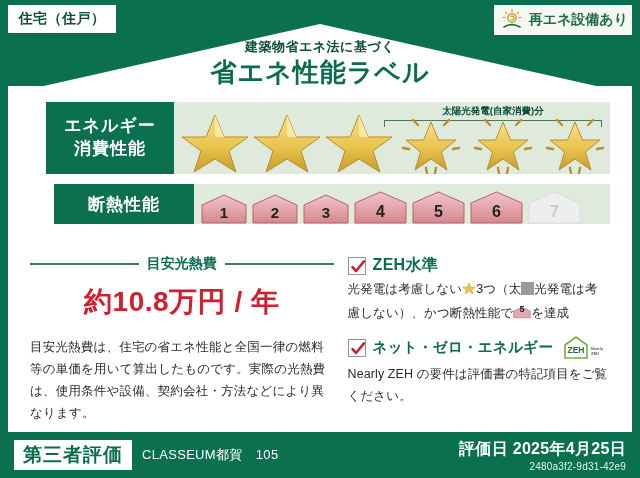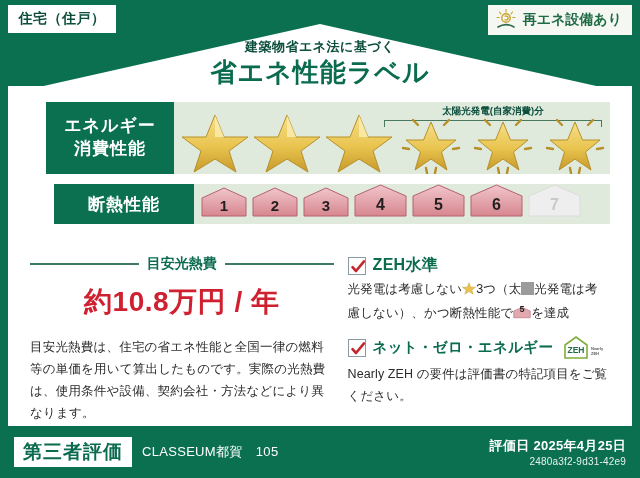--- a/index.html
+++ b/index.html
@@ -33,21 +33,21 @@
     width: 108px; height: 28px;
     background: #ffffff;
     display: flex; align-items: center; justify-content: center;
     font-size: 14px; font-weight: 700; color: #0b4e3c;
     letter-spacing: .5px;
   }
 
   
   #reene-badge {
     position: absolute; right: 8px; top: 5px;
-    height: 30px; padding: 0 10px 0 6px;
+    height: 30px; padding: 0 4px 0 6px;
     background: #f4f7f2;
     display: flex; align-items: center; gap: 5px;
     font-size: 14px; font-weight: 700; color: #1f6b44;
   }
   #reene-badge .sun { width: 24px; height: 24px; flex: 0 0 24px; }
 
   
   #title-block {
     position: absolute; left: 0; right: 0; top: 40px;
     text-align: center; z-index: 5;
@@ -69,21 +69,21 @@
     background: #0b7050; color: #ffffff;
     display: flex; flex-direction: column;
     align-items: center; justify-content: center;
     font-weight: 700; letter-spacing: 1px;
   }
   #energy-row .row-label { width: 140px; height: 72px; font-size: 17px; line-height: 1.35; margin-left: 16px; }
   #insul-row  .row-label { width: 140px; height: 40px; font-size: 17px; }
 
   .row-body {
     flex: 1; background: #dfe9dc;
-    display: flex; align-items: flex-start;
+    display: flex; align-items: flex-end;
     position: relative;
   }
   #energy-row .row-body { height: 72px; padding-left: 6px; }
   #insul-row  .row-body { height: 40px; padding-left: 6px; }
 
   
   .stars { display: flex; align-items: center; gap: 2px; margin-top: 6px; }
   .star-wrap { position: relative; width: 70px; height: 66px; }
   .star-wrap svg { position: absolute; left: 0; top: 0; }
 
@@ -164,36 +164,36 @@
   }
   .mini-house span {
     position: absolute; inset: 0; z-index: 2;
     font-size: 9px; font-weight: 700; color: #231f20;
     display: flex; align-items: flex-end; justify-content: center;
   }
   .zeh-logo { width: 40px; height: 26px; position: relative; margin-left: 3px; }
 
   
   #footer {
-    position: absolute; left: 0; right: 0; bottom: 0; height: 52px;
+    position: absolute; left: 0; right: 0; bottom: 0; height: 46px;
     background: #0a7050; display: flex; align-items: center;
   }
   #bels-box {
     margin-left: 14px; height: 30px; background: #ffffff;
     display: flex; align-items: center; gap: 7px; padding: 0 9px;
   }
   #bels-jp { font-size: 19px; font-weight: 700; color: #0b6b4f; letter-spacing: 1px; }
   #bels-en { font-size: 21px; font-weight: 700; color: #0b6b4f; letter-spacing: -.5px; }
   #building-name {
     margin-left: 10px; color: #ffffff; font-size: 13px; letter-spacing: .3px;
   }
   #footer-right {
     margin-left: auto; margin-right: 14px; text-align: right; color: #ffffff;
   }
-  #eval-date { font-size: 13px; font-weight: 700; letter-spacing: .3px; padding-left: 24px; }
+  #eval-date { font-size: 16px; font-weight: 700; letter-spacing: .3px; padding-left: 24px; }
   #eval-id { font-size: 10px; letter-spacing: .2px; margin-top: 1px; color: #e7f1ec; }
 </style>
 </head>
 <body>
 
 <div id="green-bg"></div>
 <div id="white-sheet"></div>
 
 <div id="roof">
   <svg width="624" height="70" viewBox="0 0 624 70">

